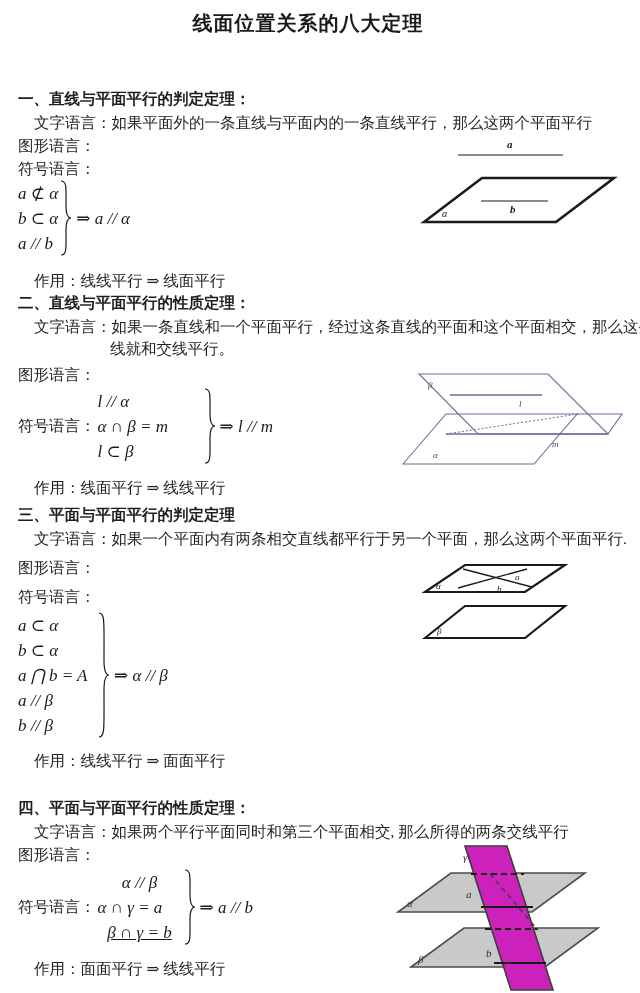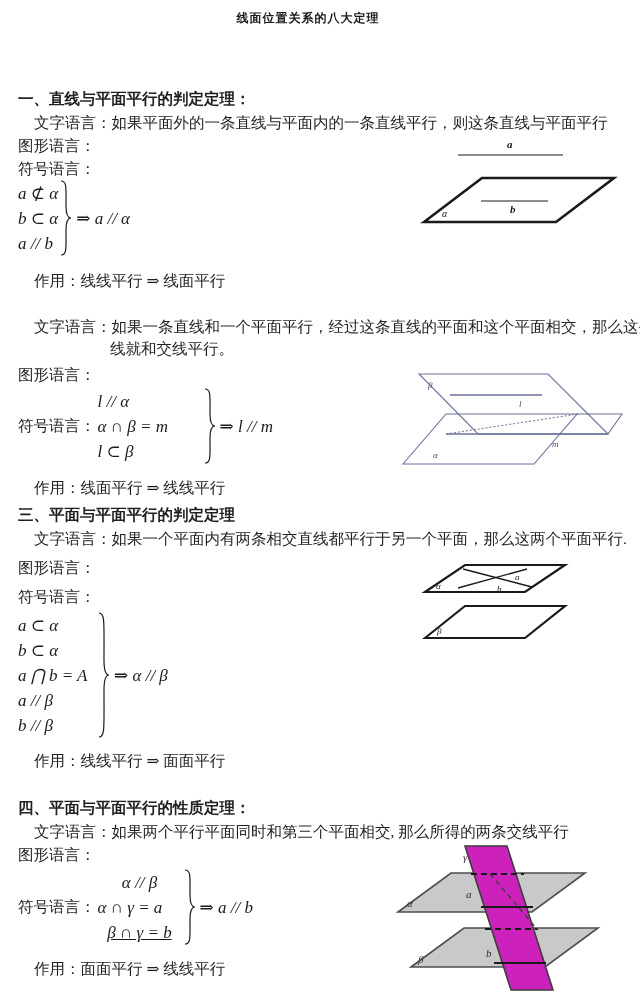--- a/index.html
+++ b/index.html
@@ -21,21 +21,21 @@
     height: 993px;
   }
 
   
   .doc-title {
     position: absolute;
     top: 10px;
     left: 0;
     width: 616px;
     text-align: center;
-    font-size: 12px;
+    font-size: 20px;
     font-weight: bold;
     letter-spacing: 1px;
     color: #1a1a1a;
   }
 
   
   .row {
     position: absolute;
     font-size: 15.5px;
     line-height: 22px;
@@ -112,21 +112,21 @@
 </head>
 <body>
 
 <div class="page">
 
   <div class="doc-title">线面位置关系的八大定理</div>
 
   <div class="row bold" style="top:88px; left:18px;">一、直线与平面平行的判定定理：</div>
 
   <div class="row" style="top:112px; left:18px;">
-    <span class="label">文字语言：</span><span>如果平面外的一条直线与平面内的一条直线平行，则这条直线与平面平行</span>
+    <span class="label">文字语言：</span><span>如果平面外的一条直线与平面内的一条直线平行，那么这两个平面平行</span>
   </div>
 
   <div class="row" style="top:135px; left:18px;">图形语言：</div>
 
   <div class="row" style="top:158px; left:18px;">符号语言：</div>
 
   <div class="math" style="top:180px; left:18px;">
     <div class="mathgroup">
       <span class="lines">
         <span class="ml">a ⊄ α</span>
@@ -153,20 +153,21 @@
       <text class="fig-label" x="89" y="14" font-size="11" font-weight="bold" fill="#1a1a1a">a</text>
 
       <polygon points="6,88 64,44 196,44 138,88" fill="none" stroke="#1a1a1a" stroke-width="2.6"></polygon>
 
       <line x1="63" y1="67" x2="130" y2="67" stroke="#1a1a1a" stroke-width="1"></line>
       <text class="fig-label" x="92" y="79" font-size="11" font-weight="bold" fill="#1a1a1a">b</text>
       <text class="fig-label" x="24" y="83" font-size="10" fill="#1a1a1a">α</text>
     </svg>
   </div>
 
+  <div class="row bold" style="top:292px; left:18px;">二、直线与平面平行的性质定理：</div>
 
   <div class="row" style="top:316px; left:18px;">
     <span class="label">文字语言：</span><span>如果一条直线和一个平面平行，经过这条直线的平面和这个平面相交，那么这条直</span>
   </div>
   <div class="row" style="top:338px; left:110px;">线就和交线平行。</div>
 
   <div class="row" style="top:364px; left:18px;">图形语言：</div>
 
   <div class="math" style="top:388px; left:18px;">
     <div class="mathgroup">

